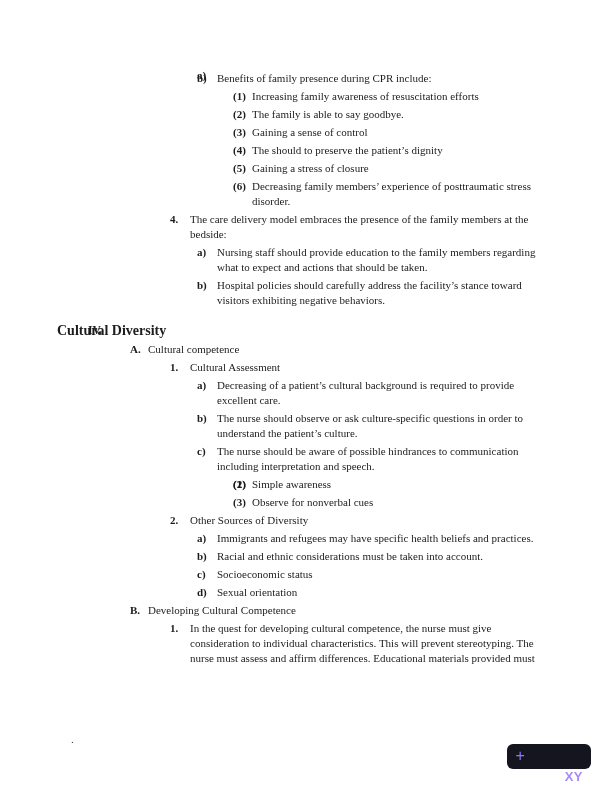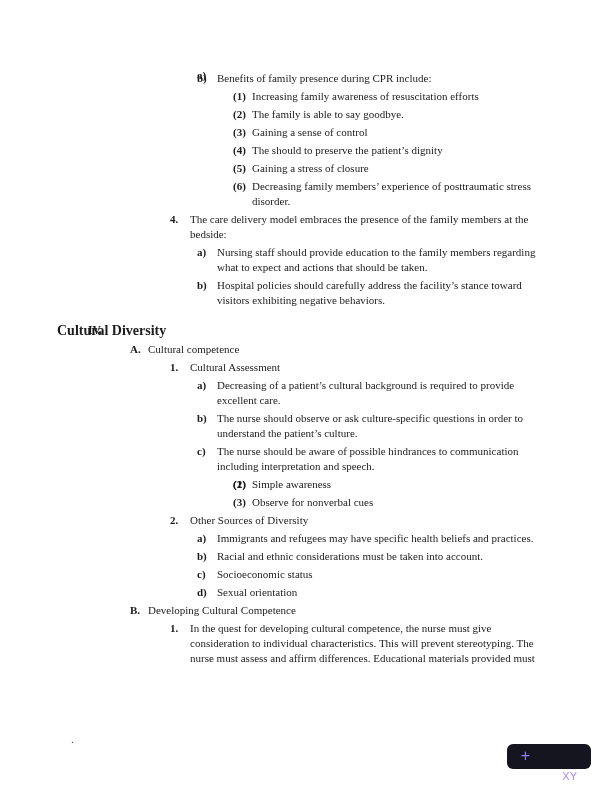--- a/index.html
+++ b/index.html
@@ -71,22 +71,22 @@
     font-family: "Liberation Sans", "DejaVu Sans", sans-serif;
   }
   .logo .plus {
     color: #8b7cf8;
     font-size: 16px;
     font-weight: 300;
     line-height: 1;
     margin-top: -2px;
   }
   .logo .brand {
-    font-weight: 400;
-    font-size: 11px;
+    font-weight: 700;
+    font-size: 13px;
     color: #ffffff;
     letter-spacing: 0.2px;
     margin-top: 39px;
   }
   .logo .brand .accent {
     color: #a78bfa;
   }
 </style>
 </head>
 <body>

